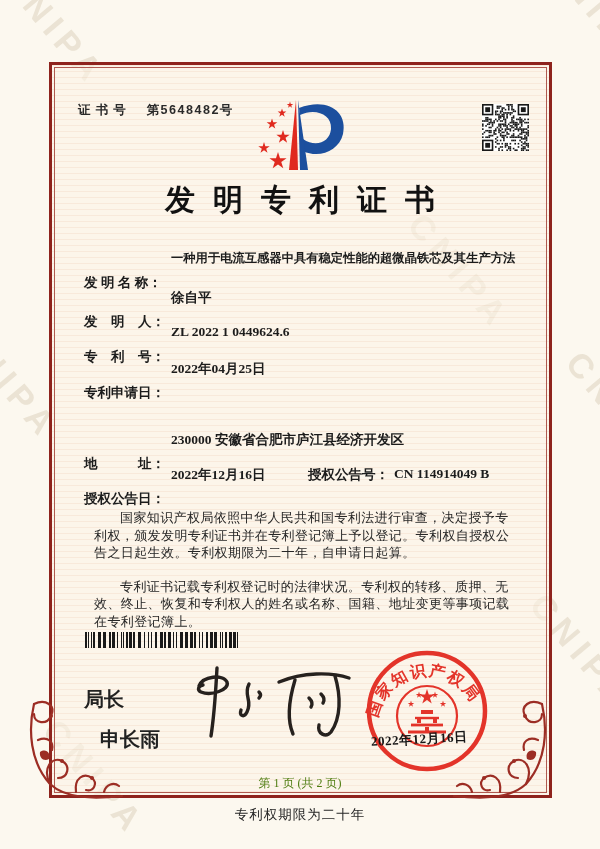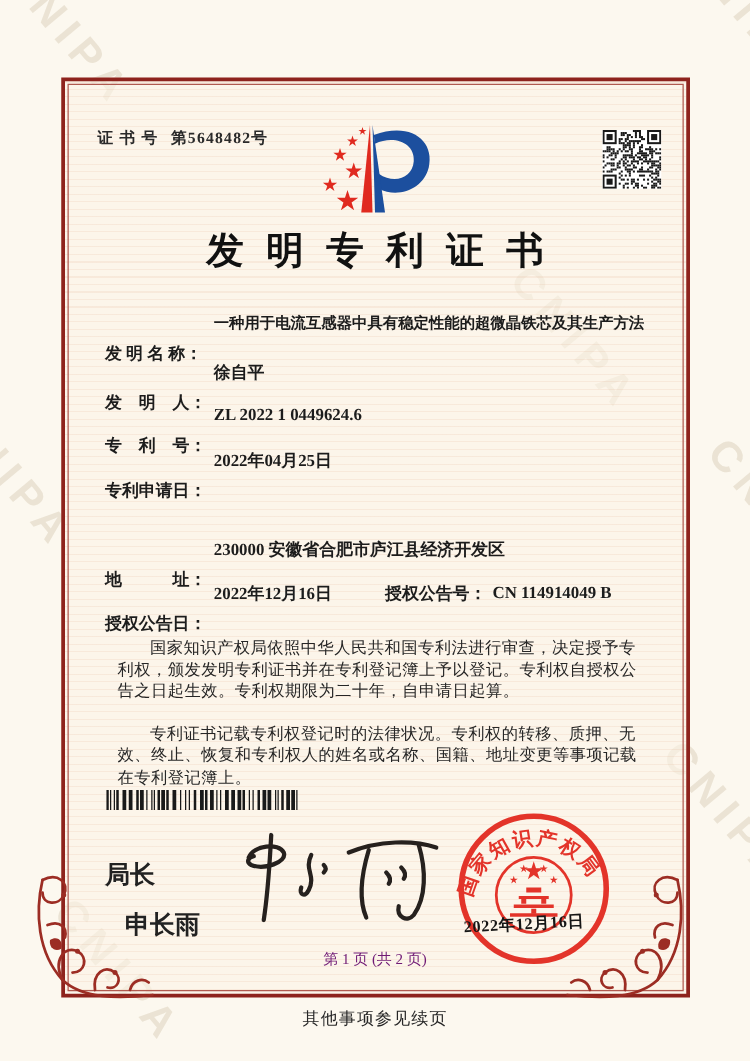--- a/index.html
+++ b/index.html
@@ -13,21 +13,21 @@
 
   
   .frame{position:absolute;left:49px;top:62px;width:503px;height:736px;box-sizing:border-box;
          border:3px solid #8e231d;background:
          repeating-linear-gradient(180deg, rgba(224,164,130,0.15) 0 1px, rgba(253,246,235,0) 1px 6px),
          rgba(252,243,230,0.6);}
   .frame-inner{position:absolute;left:2px;top:2px;right:2px;bottom:2px;border:1px solid #b05a50;}
 
   
   .cert-no{position:absolute;left:78px;top:102px;font-size:12.5px;color:#2a2a2a;letter-spacing:1px;font-weight:600;}
-  .cert-no .num{margin-left:10px;}
+  .cert-no .num{margin-left:20px;font-family:Liberation Mono, monospace;}
   .logo{position:absolute;left:250px;top:96px;width:106px;height:82px;}
   .qr{position:absolute;left:482px;top:104px;width:47px;height:47px;background:#fff;}
   .title{position:absolute;left:0;top:180px;width:100%;text-align:center;font-size:30px;font-weight:600;
          color:#111;letter-spacing:18px;text-indent:18px;margin:0;}
 
   
   .row{position:absolute;left:0;top:0;width:100%;height:18px;font-size:13.5px;font-weight:600;color:#1c1c1c;}
   .row .lab{position:absolute;left:84px;white-space:nowrap;margin-top:24px;}
   .row .val{position:absolute;left:171px;white-space:nowrap;}
   .row.r0 .val{font-size:12.3px;}
@@ -49,21 +49,21 @@
   .signer .name{margin-top:13px;margin-left:16px;}
   .signature{position:absolute;left:183px;top:662px;width:180px;height:80px;}
   .signature path{fill:none;stroke:#26211e;stroke-width:3.4;stroke-linecap:round;}
 
   
   .seal{position:absolute;left:364px;top:648px;width:126px;height:126px;opacity:0.93;}
   .seal-date{position:absolute;left:371px;top:730px;width:110px;font-size:13px;font-weight:700;color:#161616;
              letter-spacing:0.5px;transform:rotate(-3deg);white-space:nowrap;}
 
   
-  .page-num{position:absolute;left:0;top:759px;width:100%;text-align:center;font-size:12px;color:#701a75;}
+  .page-num{position:absolute;left:0;top:775px;width:100%;text-align:center;font-size:12px;color:#4d7c0f;}
   .footer-note{position:absolute;left:0;top:806px;width:100%;text-align:center;font-size:13.5px;color:#262626;
                font-style:oblique 5deg;letter-spacing:1px;}
 
   
   .corner{position:absolute;top:698px;width:100px;height:106px;}
   .corner.left{left:24px;}
   .corner.right{left:452px;transform:scaleX(-1);}
   .corner path.ln{fill:none;stroke:#9c2d24;stroke-width:2.2;stroke-linecap:round;}
   .corner .dot{fill:#9c2d24;}
 </style>
@@ -513,21 +513,21 @@
       <path d="M47,77 L79,77" fill="none" stroke-width="2.8"></path>
       <path d="M44,84 L82,84" fill="none" stroke-width="2.8"></path>
       <rect x="53" y="71" width="4" height="4" stroke="none"></rect>
       <rect x="69" y="71" width="4" height="4" stroke="none"></rect>
       <rect x="61" y="79" width="4" height="4" stroke="none"></rect>
     </g>
   </svg>
   <div class="seal-date">2022年12月16日</div>
 
   <div class="page-num">第 1 页 (共 2 页)</div>
-  <div class="footer-note">其他事项参见续页</div>
+  <div class="footer-note">专利权期限为二十年</div>
 
   <svg class="corner left" viewBox="0 0 100 106">
     <path class="ln" d="M10,6 C4,32 6,64 26,86 C42,101 70,101 98,98"></path>
     <path class="ln" d="M10,6 C22,0 32,8 27,18 C23,27 10,26 10,16"></path>
     <path class="ln" d="M26,86 C18,70 28,58 38,63 C47,68 44,80 34,80"></path>
     <path class="ln" d="M52,94 C50,80 60,74 68,80 C74,85 70,94 62,92"></path>
     <path class="ln" d="M14,42 C24,38 30,44 28,52"></path>
     <path class="ln" d="M80,94 C82,86 90,84 95,88"></path>
     <path d="M16,54 C22,50 27,55 25,61 C20,64 15,60 16,54" class="dot"></path>
     <circle class="dot" cx="27" cy="18" r="2"></circle>

